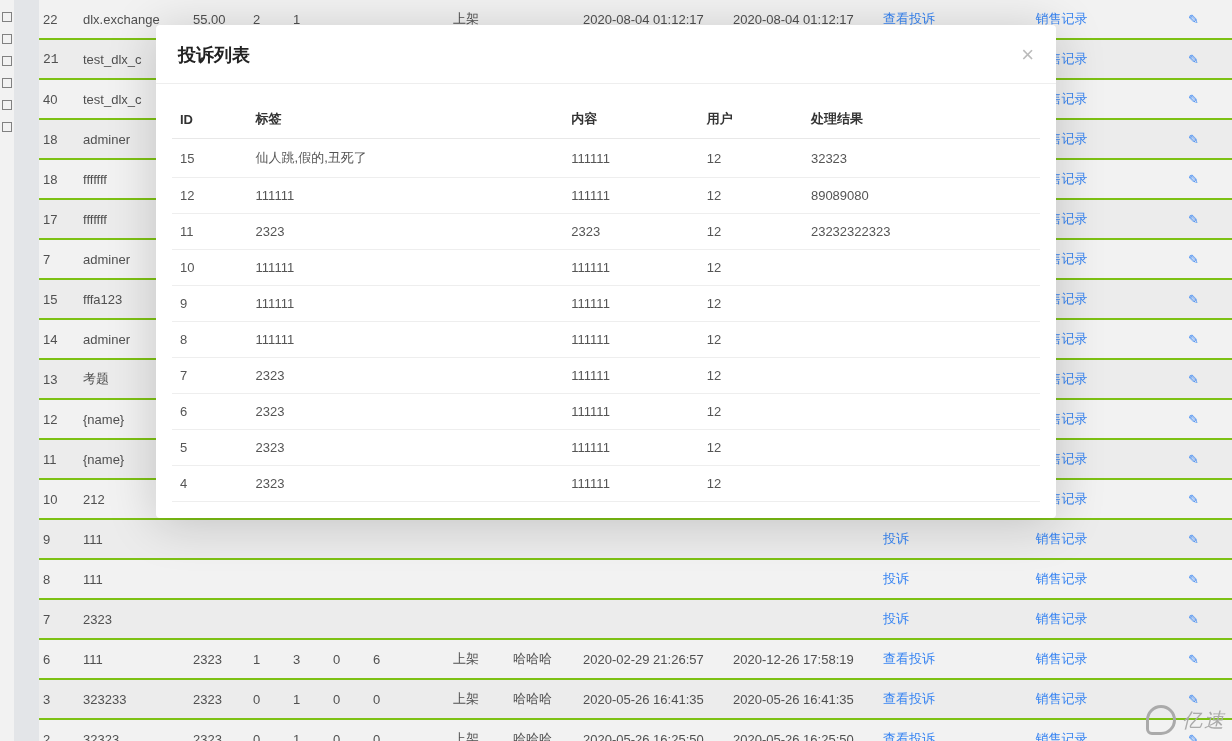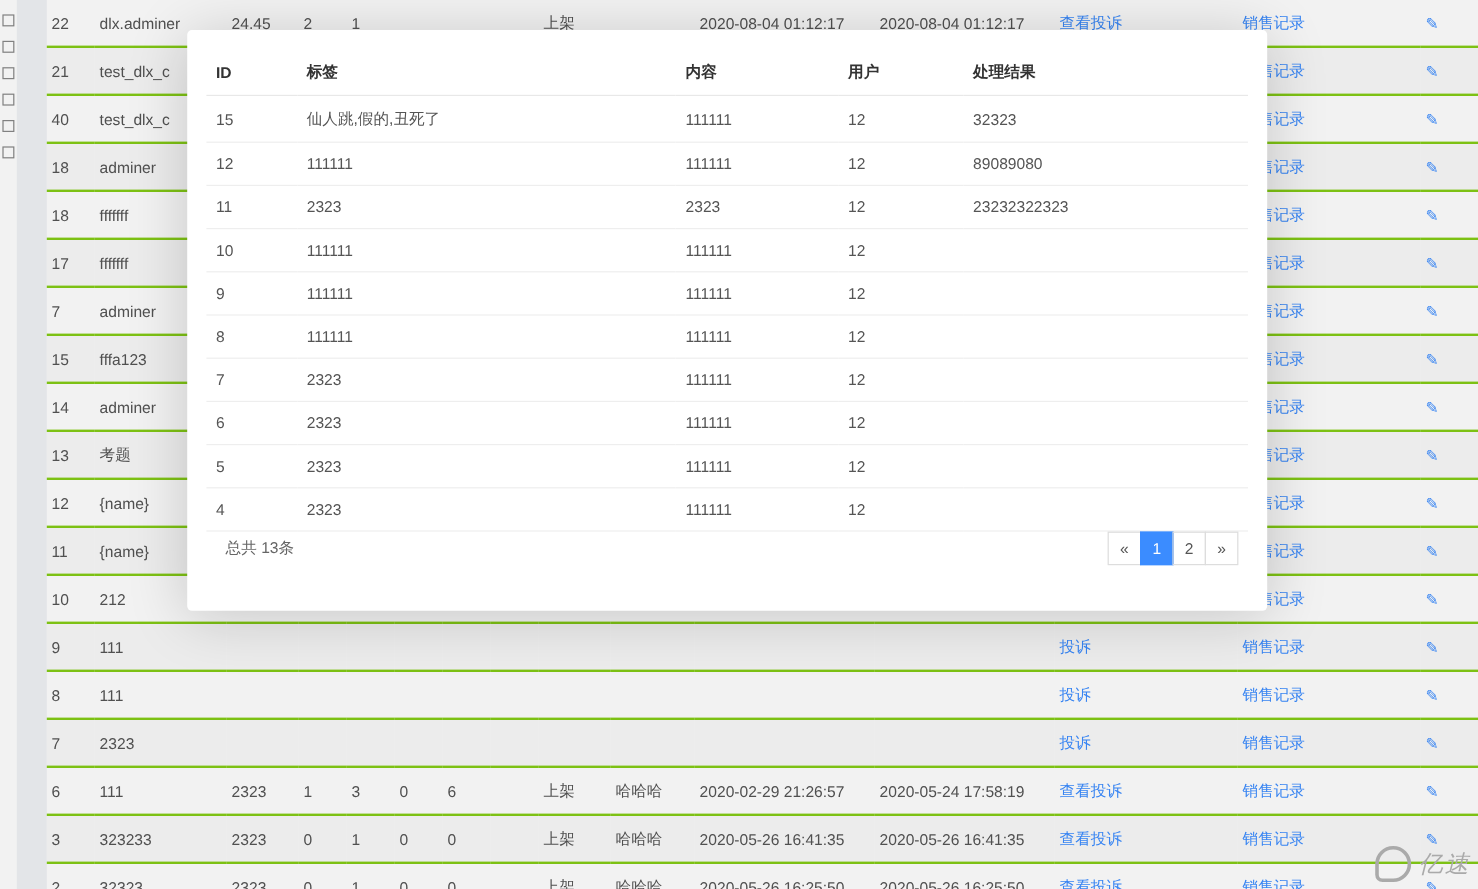--- a/index.html
+++ b/index.html
@@ -49,37 +49,37 @@
   <span class="icon"></span>
   <span class="icon"></span>
   <span class="icon"></span>
 </div>
 
 <div class="main">
   <table class="bg">
     <tbody id="bg-rows">
         <tr>
           <td style="width: 40px;">22</td>
-          <td style="width: 110px;">dlx.adminer</td>
-          <td style="width: 60px;">24.45</td>
+          <td style="width: 110px;">dlx.exchange</td>
+          <td style="width: 60px;">55.00</td>
           <td style="width: 40px;">2</td>
           <td style="width: 40px;">1</td>
           <td style="width: 40px;"></td>
           <td style="width: 40px;"></td>
           <td style="width: 40px;"></td>
           <td style="width: 60px;">上架</td>
           <td style="width: 70px;"></td>
           <td style="width: 150px;">2020-08-04 01:12:17</td>
           <td style="width: 150px;">2020-08-04 01:12:17</td>
           <td><span class="link">查看投诉</span></td>
           <td><span class="link">销售记录</span></td>
           <td><span class="edit-icon"></span></td>
         </tr>
         <tr>
-          <td style="width: 40px;">21</td>
+          <td style="width: 40px; font-family: Liberation Mono, monospace;">21</td>
           <td style="width: 110px;">test_dlx_c</td>
           <td style="width: 60px;"></td>
           <td style="width: 40px;"></td>
           <td style="width: 40px;"></td>
           <td style="width: 40px;"></td>
           <td style="width: 40px;"></td>
           <td style="width: 40px;"></td>
           <td style="width: 60px;"></td>
           <td style="width: 70px;"></td>
           <td style="width: 150px;"></td>
@@ -331,21 +331,21 @@
           <td style="width: 110px;">111</td>
           <td style="width: 60px;">2323</td>
           <td style="width: 40px;">1</td>
           <td style="width: 40px;">3</td>
           <td style="width: 40px;">0</td>
           <td style="width: 40px;">6</td>
           <td style="width: 40px;"></td>
           <td style="width: 60px;">上架</td>
           <td style="width: 70px;">哈哈哈</td>
           <td style="width: 150px;">2020-02-29 21:26:57</td>
-          <td style="width: 150px;">2020-05-24 17:58:19</td>
+          <td style="width: 150px;">2020-12-26 17:58:19</td>
           <td><span class="link">查看投诉</span></td>
           <td><span class="link">销售记录</span></td>
           <td><span class="edit-icon"></span></td>
         </tr>
         <tr>
           <td style="width: 40px;">3</td>
           <td style="width: 110px;">323233</td>
           <td style="width: 60px;">2323</td>
           <td style="width: 40px;">0</td>
           <td style="width: 40px;">1</td>
@@ -377,20 +377,24 @@
           <td><span class="link">销售记录</span></td>
           <td><span class="edit-icon"></span></td>
         </tr>
       </tbody>
   </table>
 
 </div>
 
 <div class="overlay">
   <div class="modal">
+    <div class="modal-head">
+      <h3>投诉列表</h3>
+      <span class="close-x">×</span>
+    </div>
     <div class="modal-body">
       <table class="list">
         <thead>
             <tr id="mhead">
               <th>ID</th>
               <th>标签</th>
               <th>内容</th>
               <th>用户</th>
               <th>处理结果</th>
             </tr>
@@ -461,28 +465,19 @@
             </tr>
             <tr>
               <td>4</td>
               <td>2323</td>
               <td>111111</td>
               <td>12</td>
               <td></td>
             </tr>
           </tbody>
       </table>
-      <div class="modal-foot">
-        <span class="total">总共 13条</span>
-        <div class="pagin" id="pagin">
-            <a href="#">«</a>
-            <a href="#" class="active">1</a>
-            <a href="#">2</a>
-            <a href="#">»</a>
-          </div>
-      </div>
     </div>
   </div>
 </div>
 
 <div class="wm">
     <span>亿速</span>
   </div>
 
 </body></html>

